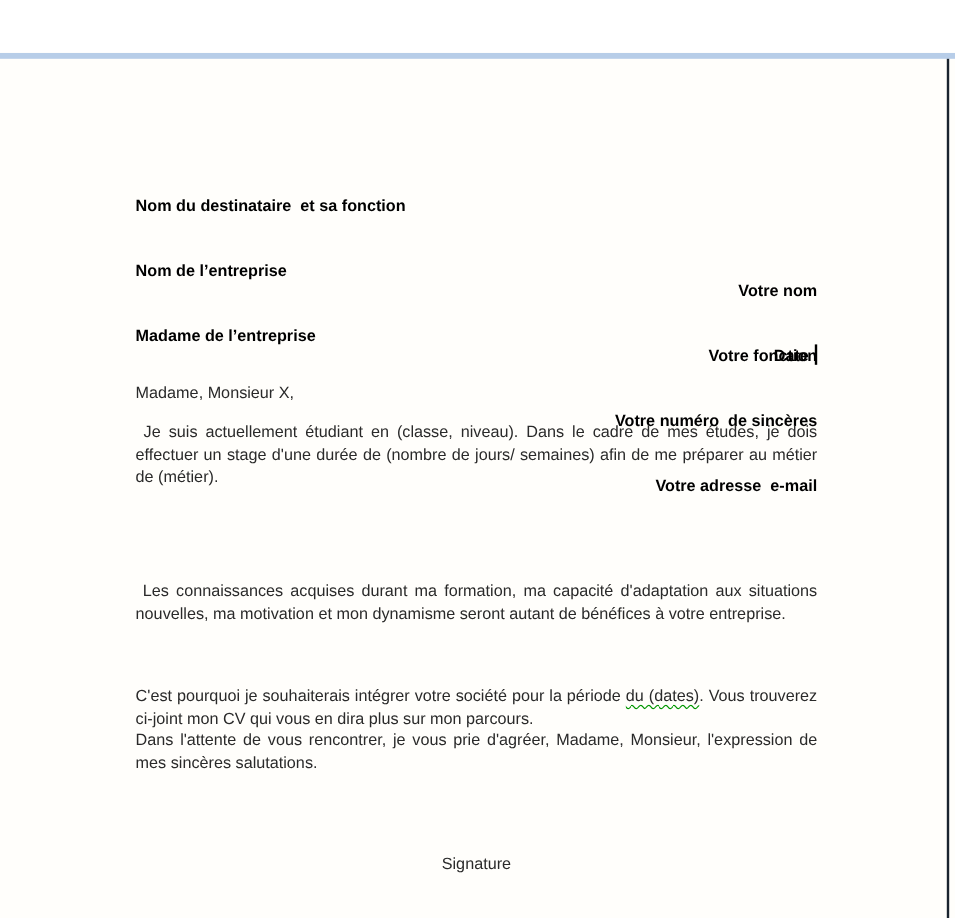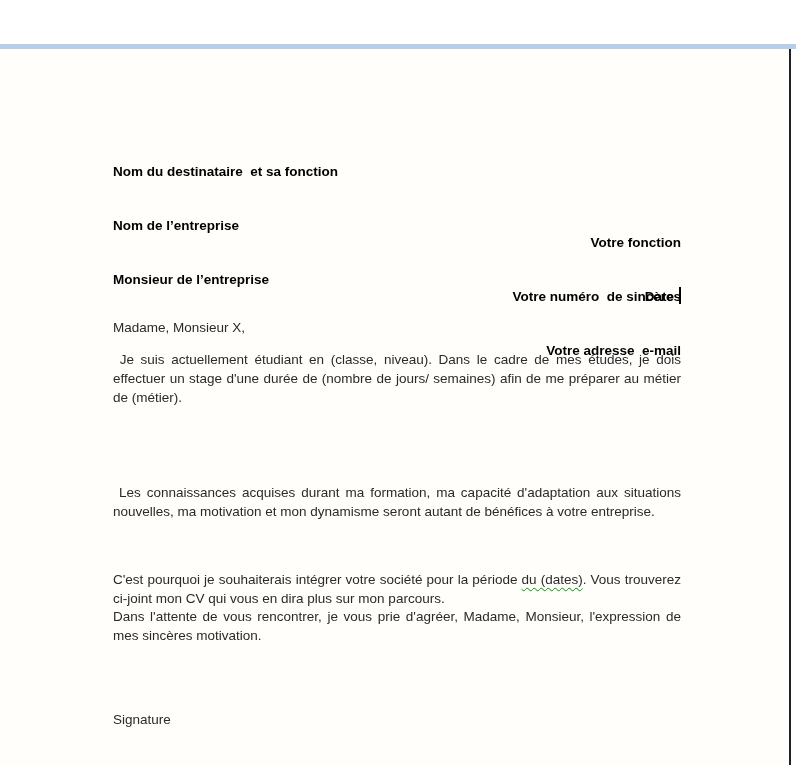--- a/index.html
+++ b/index.html
@@ -60,21 +60,21 @@
   .justified { text-align: justify; }
   .recipient-block { top: 83px; }
   .sender-block { top: 154px; }
   .date-line { top: 243px; }
   .salutation { top: 274px; }
   .para-1 { top: 306px; }
   .para-2 { top: 382px; }
   .para-3 { top: 439px; }
   .para-4 { top: 526px; }
   .para-5 { top: 563px; }
-  .signature-line { top: 666px; }
+  .signature-line { top: 666px; text-align: center; }
   .caret {
     display: inline-block;
     width: 2px;
     height: 17px;
     background: #000000;
     margin-left: 5px;
     vertical-align: text-bottom;
   }
   .grammar-squiggle {
     text-decoration: underline;
@@ -92,38 +92,39 @@
 
   <div class="top-strip"></div>
   <div class="right-edge-line"></div>
   <div class="bottom-edge-line"></div>
 
   <div class="content">
 
     <div class="block bold-block recipient-block">
       <div>Nom du destinataire  et sa fonction</div>
       <div>Nom de l’entreprise</div>
-      <div>Monsieur de l’entreprise</div>
+      <div>Madame de l’entreprise</div>
     </div>
 
     <div class="block bold-block align-right sender-block">
+      <div>Votre nom</div>
       <div>Votre fonction</div>
       <div>Votre numéro  de sincères</div>
       <div>Votre adresse  e-mail</div>
     </div>
 
     <div class="block bold-block align-right date-line"><span>Date</span><span class="caret"></span></div>
 
     <div class="block salutation">Madame, Monsieur X,</div>
 
     <div class="block justified para-1"> Je suis actuellement étudiant en (classe, niveau). Dans le cadre de mes études, je dois effectuer un stage d'une durée de (nombre de jours/ semaines) afin de me préparer au métier de (métier).</div>
 
 
     <div class="block justified para-3"> Les connaissances acquises durant ma formation, ma capacité d'adaptation aux situations nouvelles, ma motivation et mon dynamisme seront autant de bénéfices à votre entreprise.</div>
 
     <div class="block justified para-4"><span>C'est pourquoi je souhaiterais intégrer votre société pour la période </span><span class="grammar-squiggle">du (dates)</span><span>. Vous trouverez ci-joint mon CV qui vous en dira plus sur mon parcours.</span></div>
 
-    <div class="block justified para-5">Dans l'attente de vous rencontrer, je vous prie d'agréer, Madame, Monsieur, l'expression de mes sincères motivation.</div>
+    <div class="block justified para-5">Dans l'attente de vous rencontrer, je vous prie d'agréer, Madame, Monsieur, l'expression de mes sincères salutations.</div>
 
     <div class="block signature-line">Signature</div>
 
   </div>
 </div>
 
 </body></html>

